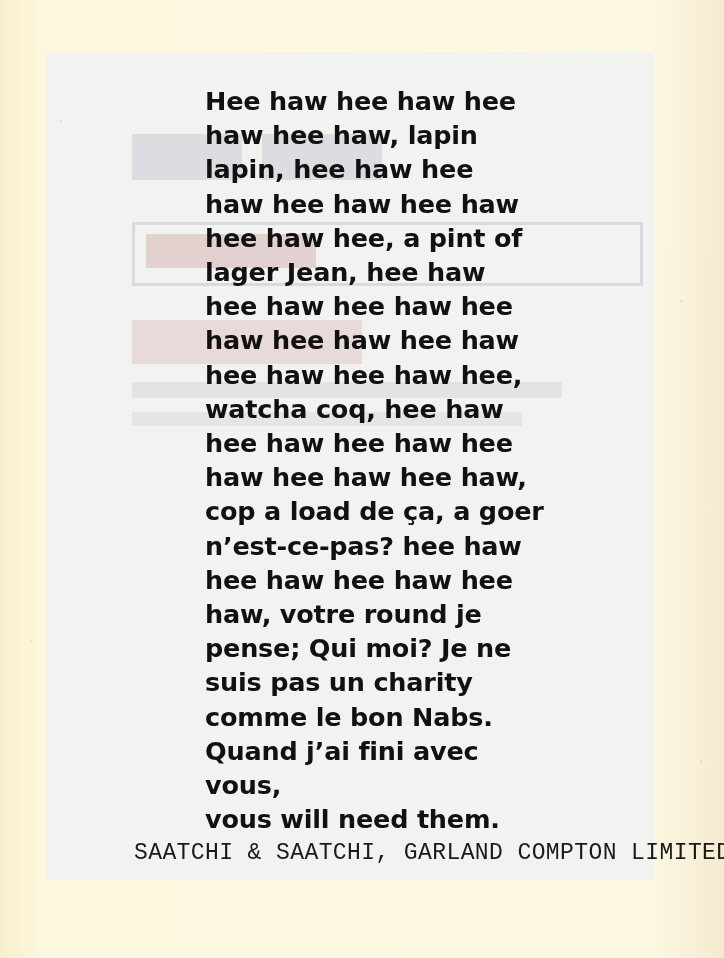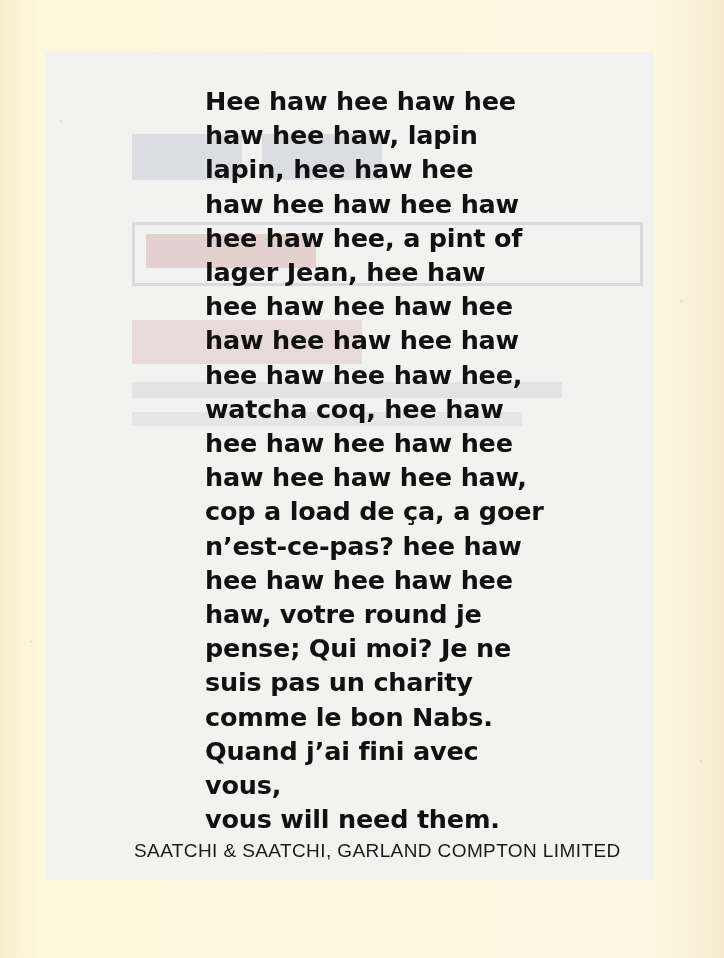--- a/index.html
+++ b/index.html
@@ -57,22 +57,22 @@
     line-height: 34.2px;
     color: #111111;
     letter-spacing: -0.2px;
     white-space: pre-line;
   }
   .signature {
     position: absolute;
     left: 134px;
     top: 840px;
     width: 470px;
-    font-family: Liberation Sans, sans-serif;
-    font-size: 19px;
+    font-family: Liberation Mono, monospace;
+    font-size: 23px;
     color: #1a1a1a;
     letter-spacing: 0.4px;
     white-space: nowrap;
   }
   .page-number {
     position: absolute;
     left: 0;
     right: 0;
     top: 956px;
     text-align: center;

